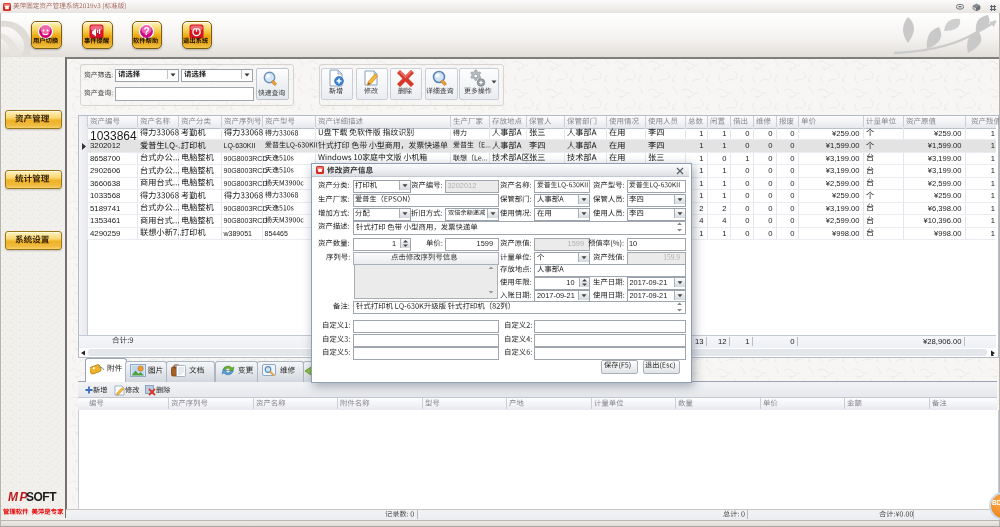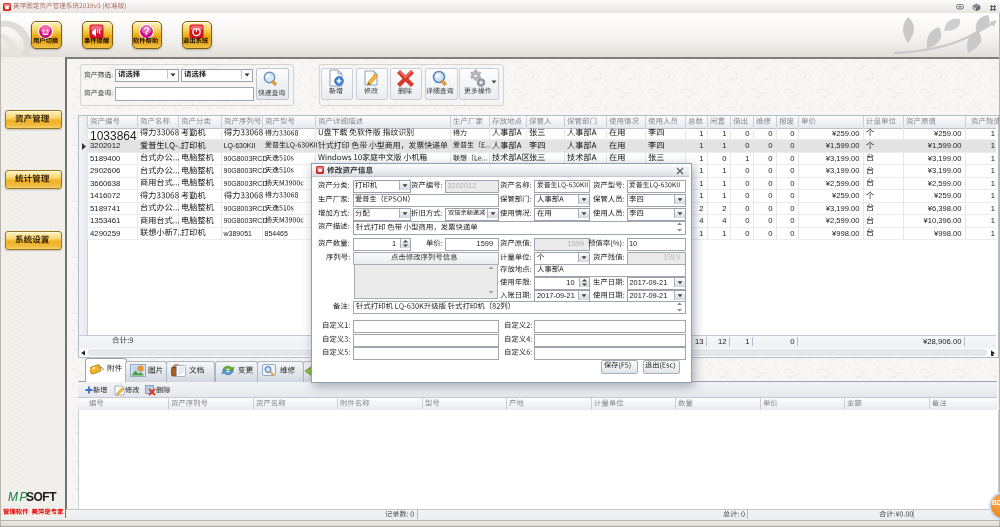--- a/index.html
+++ b/index.html
@@ -421,21 +421,21 @@
   </svg>
 <div style="position:absolute;left:5px;top:231.0px;width:55px;height:17px;border:1px solid #9b761b;border-radius:3px;background:linear-gradient(180deg,#fdf3c0 0%,#f9d773 40%,#efb224 55%,#f0bb41 85%,#f7d26b 100%);box-shadow:0 1px 2px #00000033,inset 0 1px 0 #ffffff88"></div>
 <svg class="tx" style="left:15.3px;top:236.0px" width="36" height="12">
     <g fill="#3a2506" transform="translate(0,6.62) scale(0.0860,-0.0860)">
       <use href="#b7cfb" x="0"></use>
       <use href="#b7edf" x="100"></use>
       <use href="#b8bbe" x="200"></use>
       <use href="#b7f6e" x="300"></use>
     </g>
   </svg>
-<span style="position:absolute;left:8px;top:491px;font-size:12px;font-weight:normal;line-height:1;font-family:'Liberation Sans',sans-serif;font-style:italic;color:#15803d;letter-spacing:-0.5px">M P</span>
+<span style="position:absolute;left:8px;top:491px;font-size:12px;font-weight:bold;line-height:1;font-family:'Liberation Sans',sans-serif;font-style:italic;color:#b91c1c;letter-spacing:-0.5px">M P</span>
 <span style="position:absolute;left:26px;top:491px;font-size:12px;font-weight:bold;line-height:1;font-family:'Liberation Sans',sans-serif;color:#1a1a1a;letter-spacing:-0.5px">SOFT</span>
 <svg class="tx" style="left:3.0px;top:508.5px" width="62" height="9">
     <g fill="#e60000" transform="translate(0,4.93) scale(0.0640,-0.0640)">
       <use href="#b7ba1" x="0"></use>
       <use href="#b7406" x="100"></use>
       <use href="#b8f6f" x="200"></use>
       <use href="#b4ef6" x="300"></use>
       <use href="#b7f8e" x="445"></use>
       <use href="#b840d" x="545"></use>
       <use href="#b662f" x="645"></use>
@@ -1006,21 +1006,21 @@
 <span style="position:absolute;left:794.5px;top:142.1px;font-size:7.6px;color:#1a1a1a;font-weight:normal;line-height:1;white-space:pre;transform:translateX(-100%);">0</span>
 <span style="position:absolute;left:859.5px;top:142.1px;font-size:7.6px;color:#1a1a1a;font-weight:normal;line-height:1;white-space:pre;transform:translateX(-100%);">¥1,599.00</span>
 <svg class="tx" style="left:865.5px;top:141.7px" width="10" height="12">
     <g fill="#1a1a1a" transform="translate(0,6.31) scale(0.0820,-0.0820)">
       <use href="#r4e2a" x="0"></use>
     </g>
   </svg>
 <span style="position:absolute;left:961.5px;top:142.1px;font-size:7.6px;color:#1a1a1a;font-weight:normal;line-height:1;white-space:pre;transform:translateX(-100%);">¥1,599.00</span>
 <span style="position:absolute;left:995.0px;top:142.1px;font-size:7.6px;color:#1a1a1a;font-weight:normal;line-height:1;white-space:pre;transform:translateX(-100%);">1</span>
 <div style="position:absolute;left:87.5px;top:164.0px;width:908.5px;height:1px;background:#e9edf2"></div>
-<span style="position:absolute;left:90.0px;top:154.5px;font-size:7.8px;color:#1a1a1a;font-weight:normal;line-height:1;white-space:pre;">5189400</span>
+<span style="position:absolute;left:90.0px;top:154.5px;font-size:7.8px;color:#1a1a1a;font-weight:normal;line-height:1;white-space:pre;">8658700</span>
 <svg class="tx" style="left:140.0px;top:154.2px" width="37" height="12">
     <g fill="#1a1a1a" transform="translate(0,6.31) scale(0.0820,-0.0820)">
       <use href="#r53f0" x="0"></use>
       <use href="#r5f0f" x="100"></use>
       <use href="#r529e" x="200"></use>
       <use href="#r516c" x="300"></use>
       <use href="#r2e" x="400"></use>
       <use href="#r2e" x="428"></use>
       <use href="#r2e" x="456"></use>
     </g>
@@ -1211,21 +1211,21 @@
 <span style="position:absolute;left:794.5px;top:179.6px;font-size:7.6px;color:#1a1a1a;font-weight:normal;line-height:1;white-space:pre;transform:translateX(-100%);">0</span>
 <span style="position:absolute;left:859.5px;top:179.6px;font-size:7.6px;color:#1a1a1a;font-weight:normal;line-height:1;white-space:pre;transform:translateX(-100%);">¥2,599.00</span>
 <svg class="tx" style="left:865.5px;top:179.2px" width="10" height="12">
     <g fill="#1a1a1a" transform="translate(0,6.31) scale(0.0820,-0.0820)">
       <use href="#r53f0" x="0"></use>
     </g>
   </svg>
 <span style="position:absolute;left:961.5px;top:179.6px;font-size:7.6px;color:#1a1a1a;font-weight:normal;line-height:1;white-space:pre;transform:translateX(-100%);">¥2,599.00</span>
 <span style="position:absolute;left:995.0px;top:179.6px;font-size:7.6px;color:#1a1a1a;font-weight:normal;line-height:1;white-space:pre;transform:translateX(-100%);">1</span>
 <div style="position:absolute;left:87.5px;top:201.5px;width:908.5px;height:1px;background:#e9edf2"></div>
-<span style="position:absolute;left:90.0px;top:192.0px;font-size:7.8px;color:#1a1a1a;font-weight:normal;line-height:1;white-space:pre;">1416072</span>
+<span style="position:absolute;left:90.0px;top:192.0px;font-size:7.8px;color:#1a1a1a;font-weight:normal;line-height:1;white-space:pre;">1033568</span>
 <svg class="tx" style="left:140.0px;top:191.7px" width="37" height="12">
     <g fill="#1a1a1a" transform="translate(0,6.31) scale(0.0820,-0.0820)">
       <use href="#r5f97" x="0"></use>
       <use href="#r529b" x="100"></use>
       <use href="#r33" x="200"></use>
       <use href="#r33" x="256"></use>
       <use href="#r30" x="311"></use>
       <use href="#r36" x="366"></use>
       <use href="#r38" x="422"></use>
     </g>

